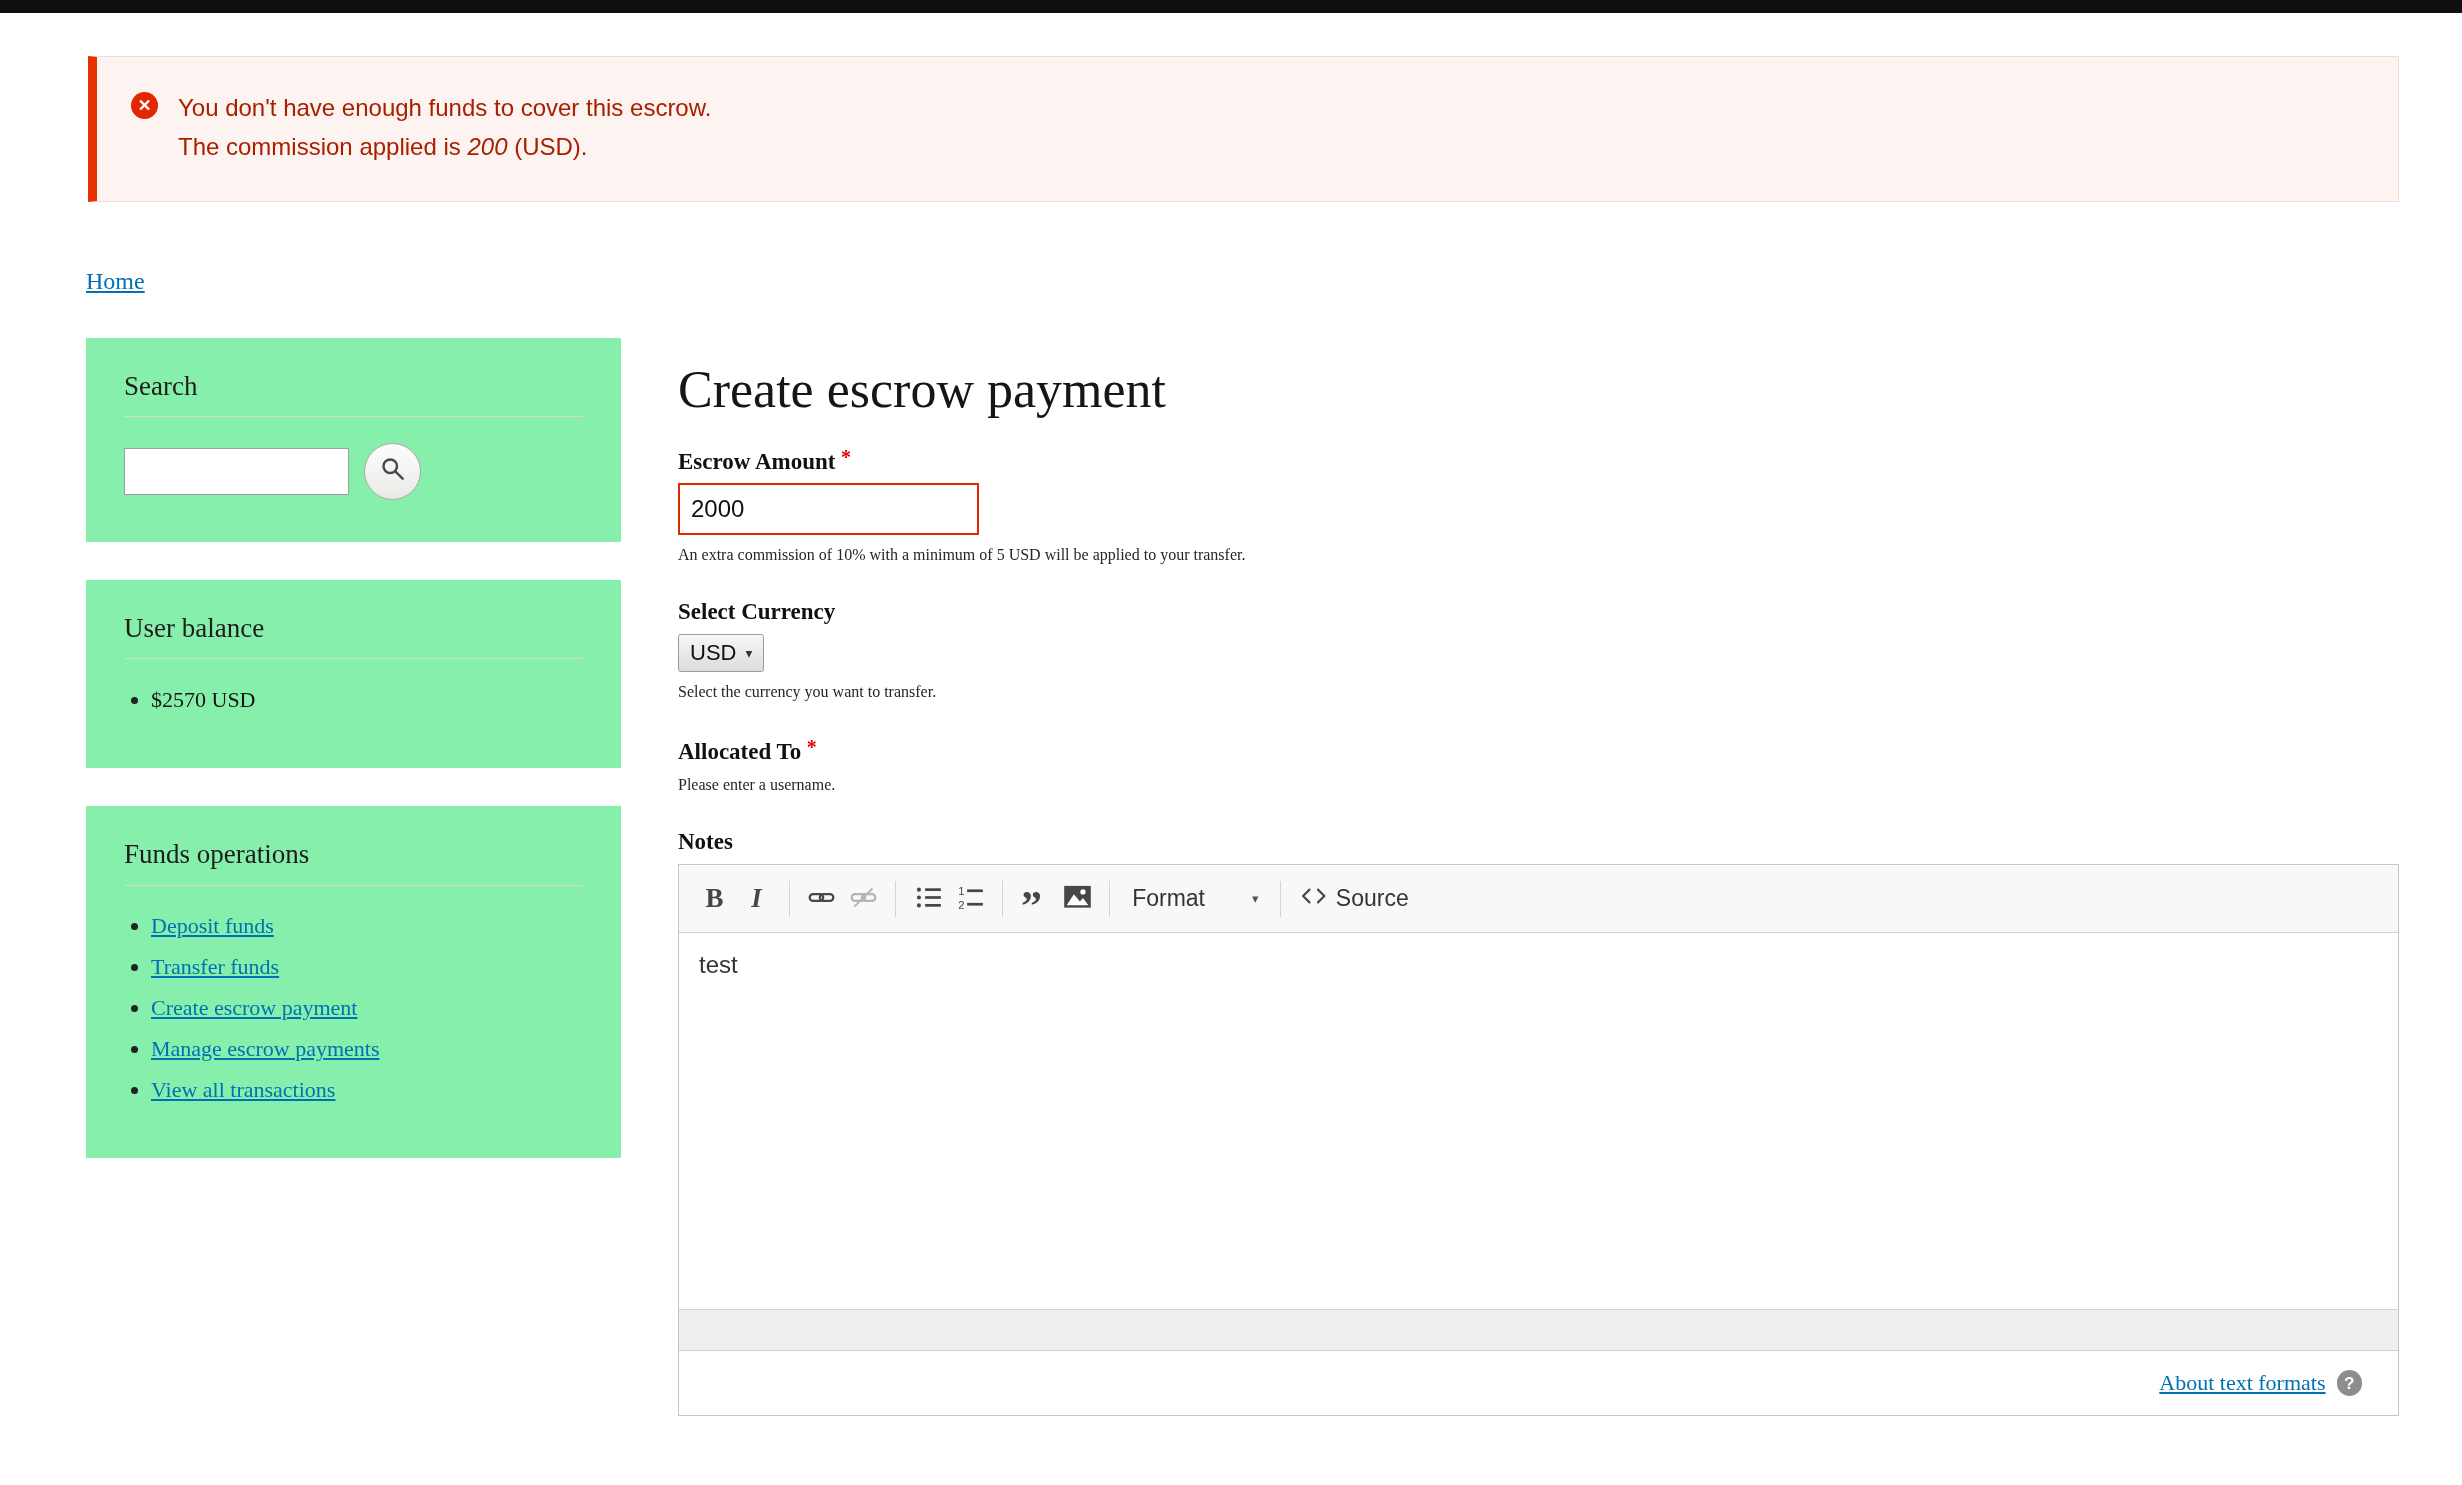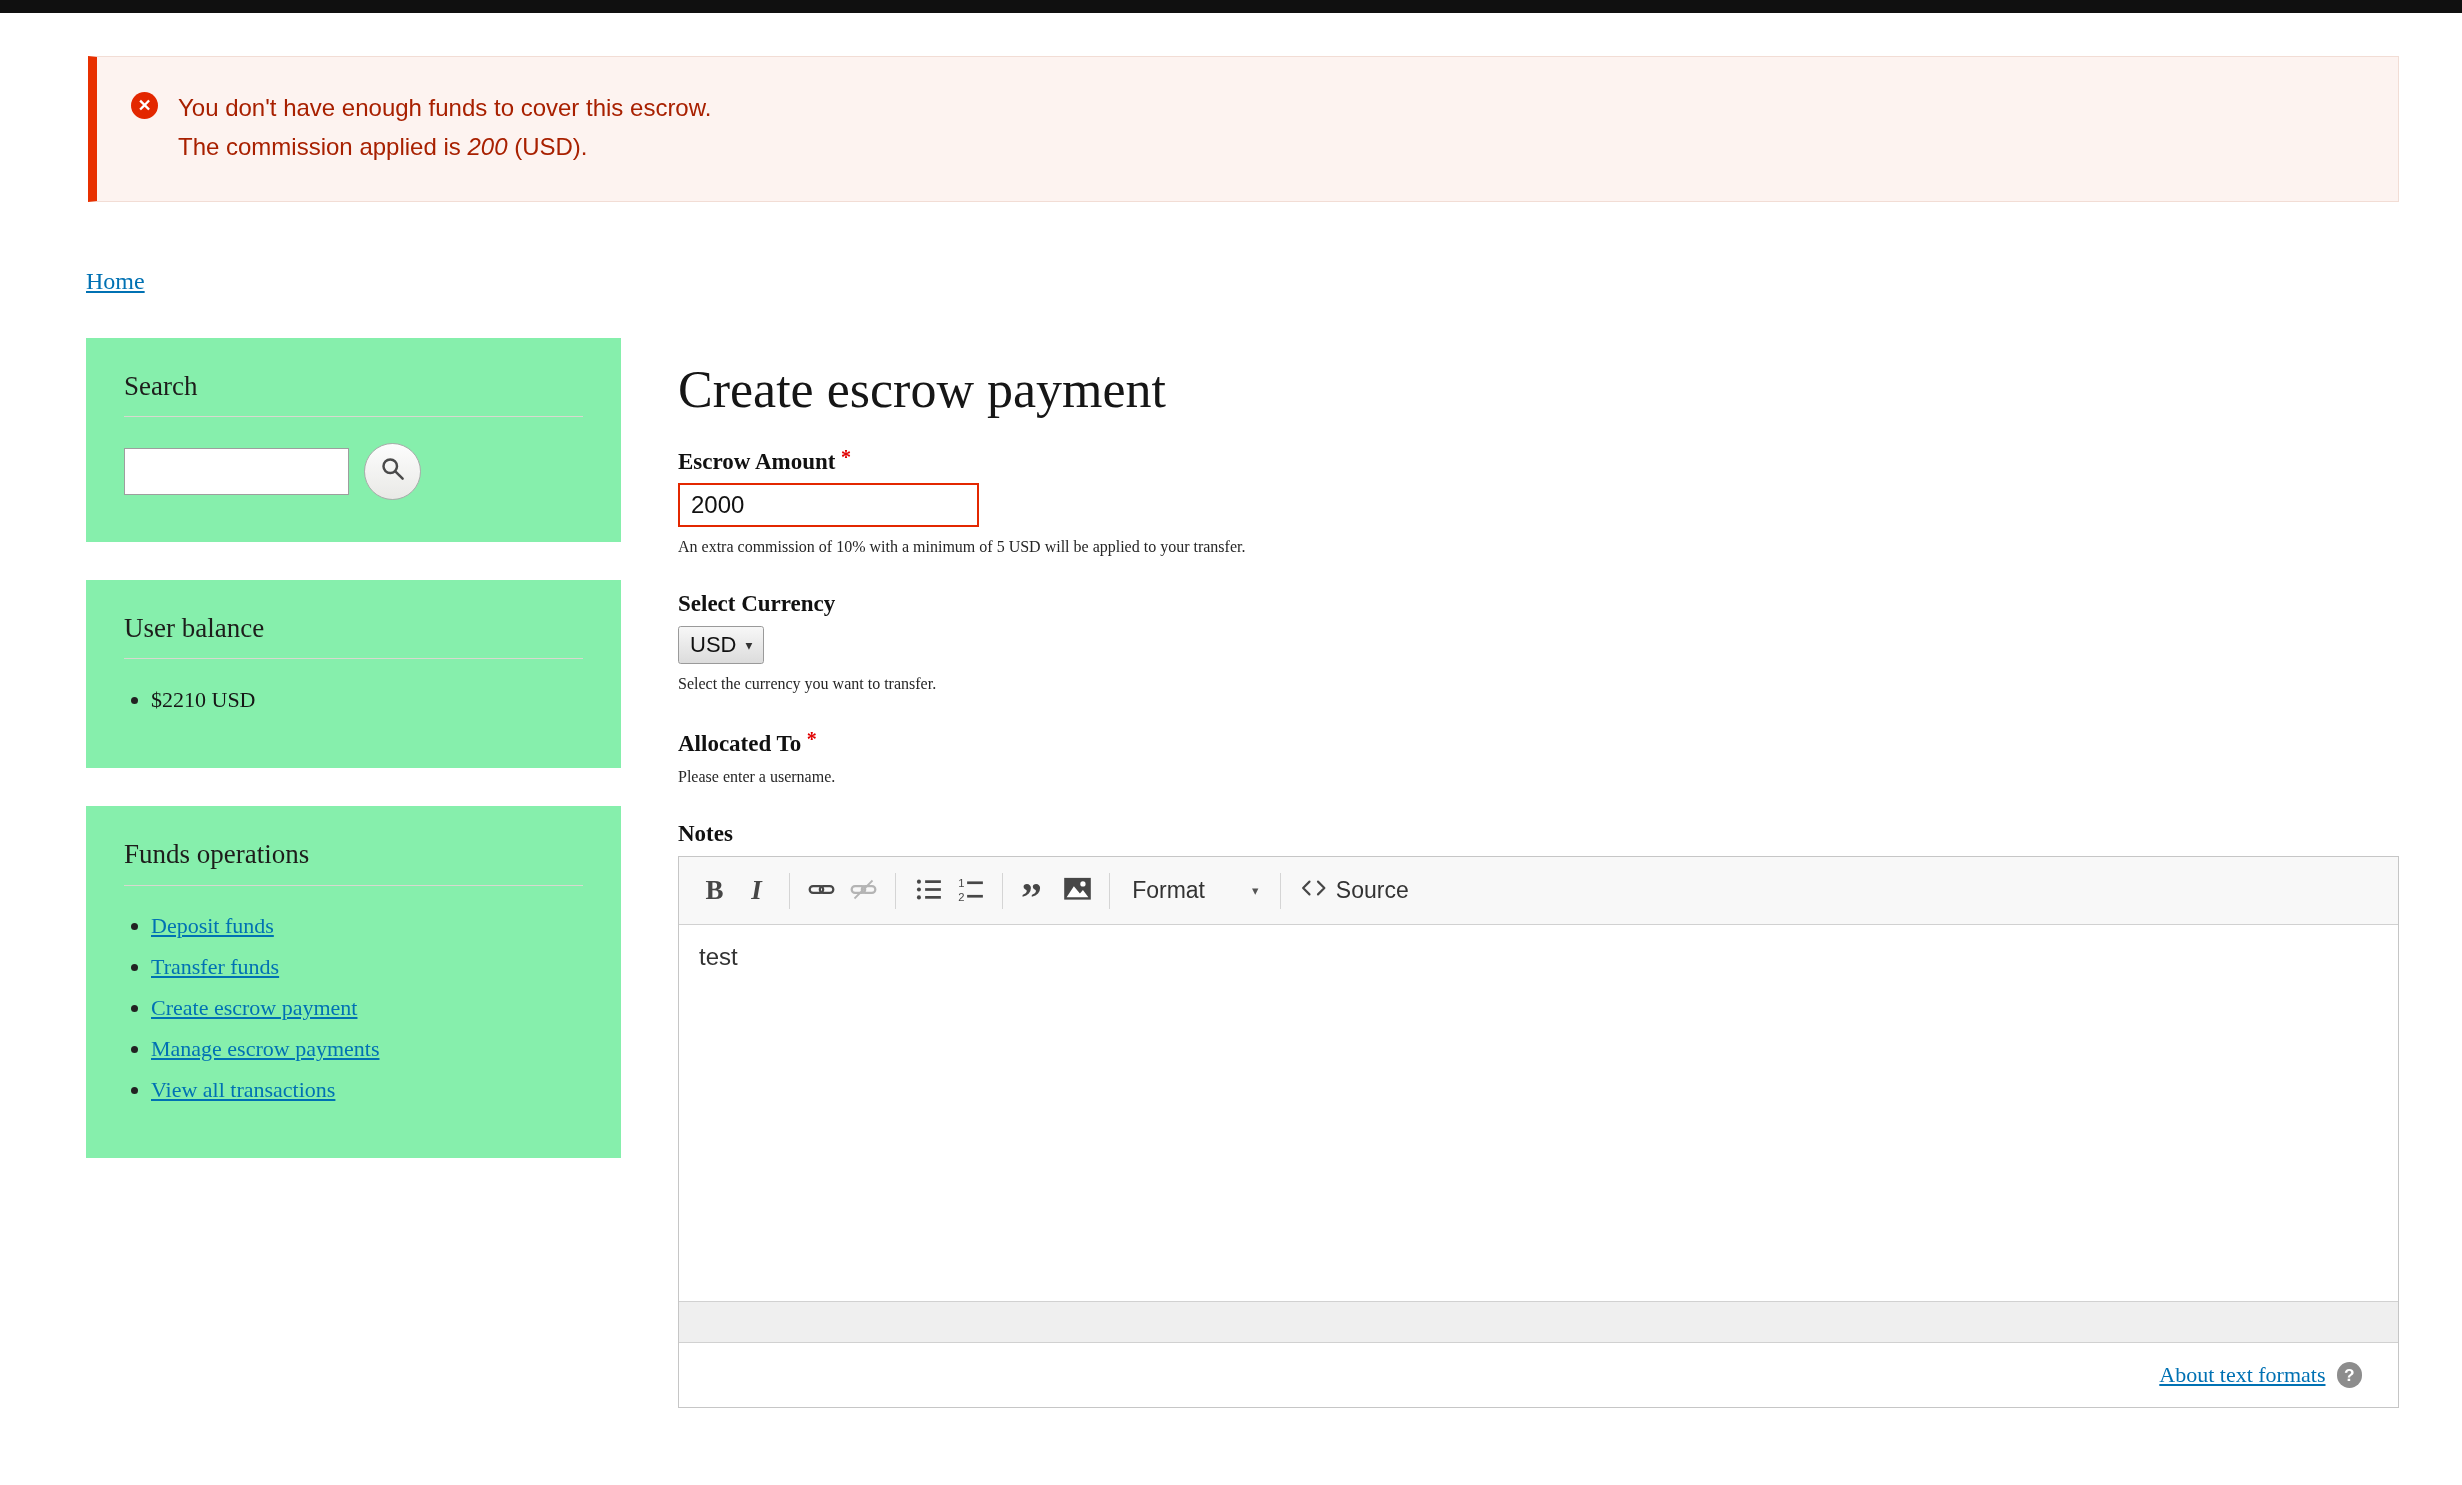--- a/index.html
+++ b/index.html
@@ -72,21 +72,21 @@
   .main { flex:1; margin-left:57px; min-width:0; }
   h1 { margin:22px 0 27px; font-size:52px; font-weight:400; color:#161616; }
 
   .field { margin-top:35px; }
   .field:first-of-type { margin-top:0; }
   .label { font-weight:bold; font-size:23px; color:#111; }
   .req { color:#e00000; font-size:20px; vertical-align:4.6px; margin-left:5.5px; font-weight:bold; }
   .help { font-size:16px; color:#262626; margin-top:11px; }
 
   .input-error {
-    display:block; width:301px; height:44px; margin-top:9px;
+    display:block; width:301px; height:52px; margin-top:9px;
     border:2.7px solid #e32700;
     font:24px "Liberation Sans", sans-serif; padding:0 11px; color:#111;
   }
 
   .select {
     display:inline-flex; align-items:center; margin-top:9px;
     padding:4.6px 11px 5.5px 11px;
     background:linear-gradient(#f7f7f7,#dcdcdc);
     border:0.9px solid #9a9a9a; border-radius:2.7px;
     font:22px "Liberation Sans", sans-serif; color:#111; cursor:pointer;
@@ -192,21 +192,21 @@
         </div>
       </div>
     </div>
 
 
     <div class="block">
       <h2>User balance</h2>
       <div class="content">
         <ul>
           <li>
-            <span class="balance-amount">$2210 USD</span>
+            <span class="balance-amount">$2570 USD</span>
           </li>
         </ul>
       </div>
     </div>
 
     <div class="block">
       <h2>Funds operations</h2>
       <div class="content">
         <ul>
           <li><a>Deposit funds</a></li>

